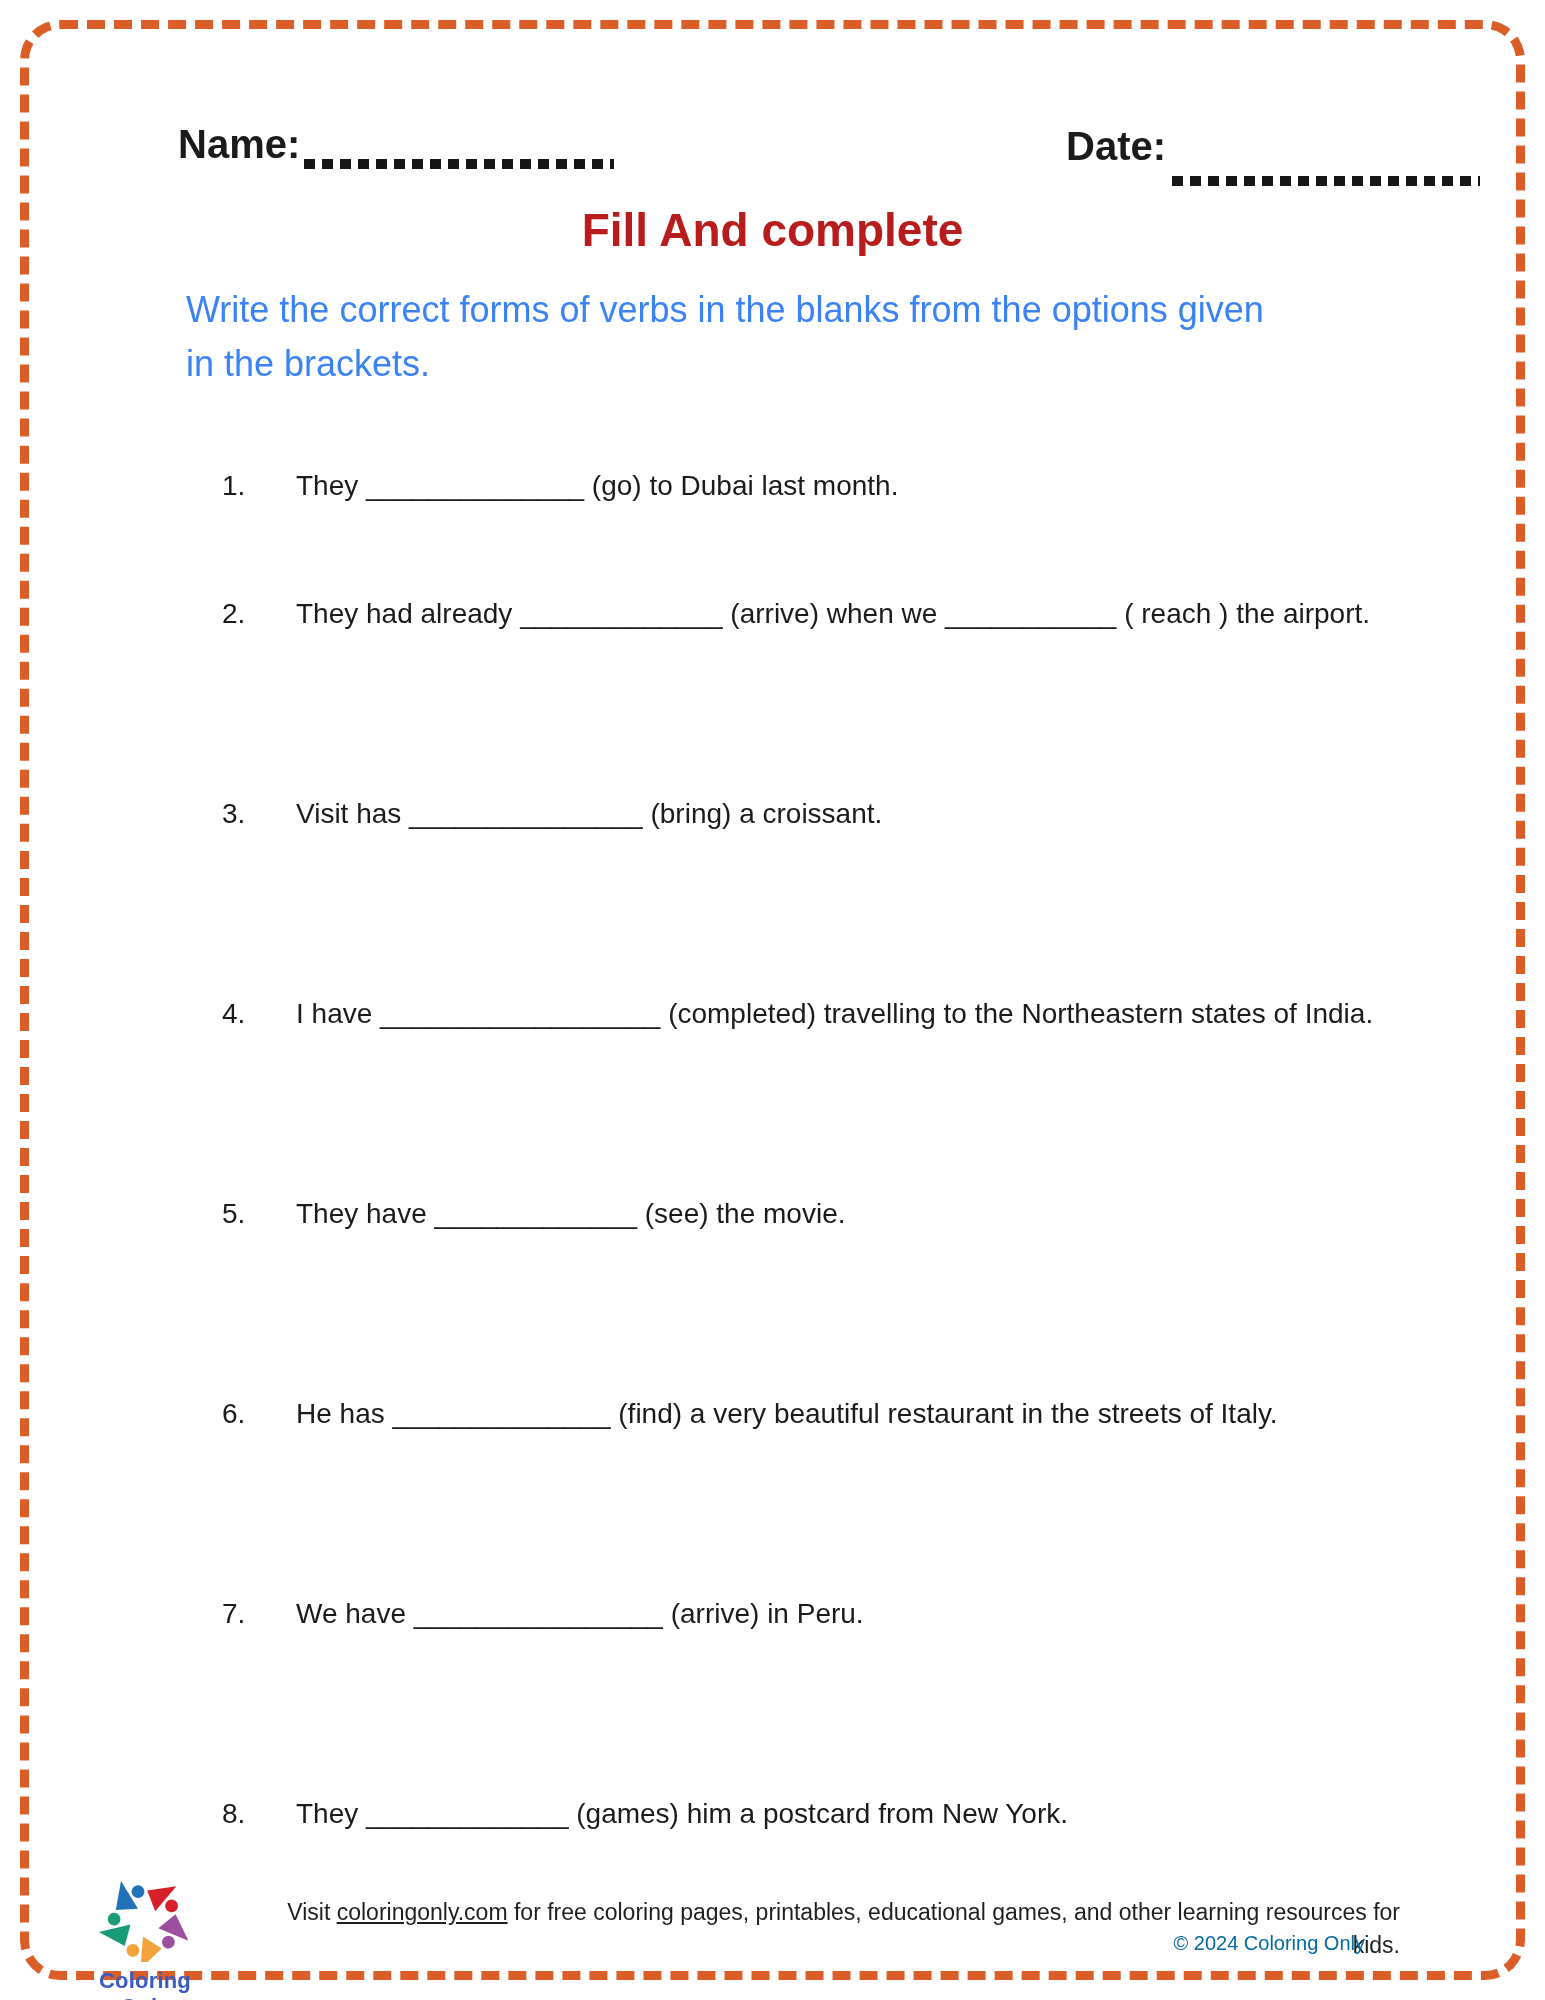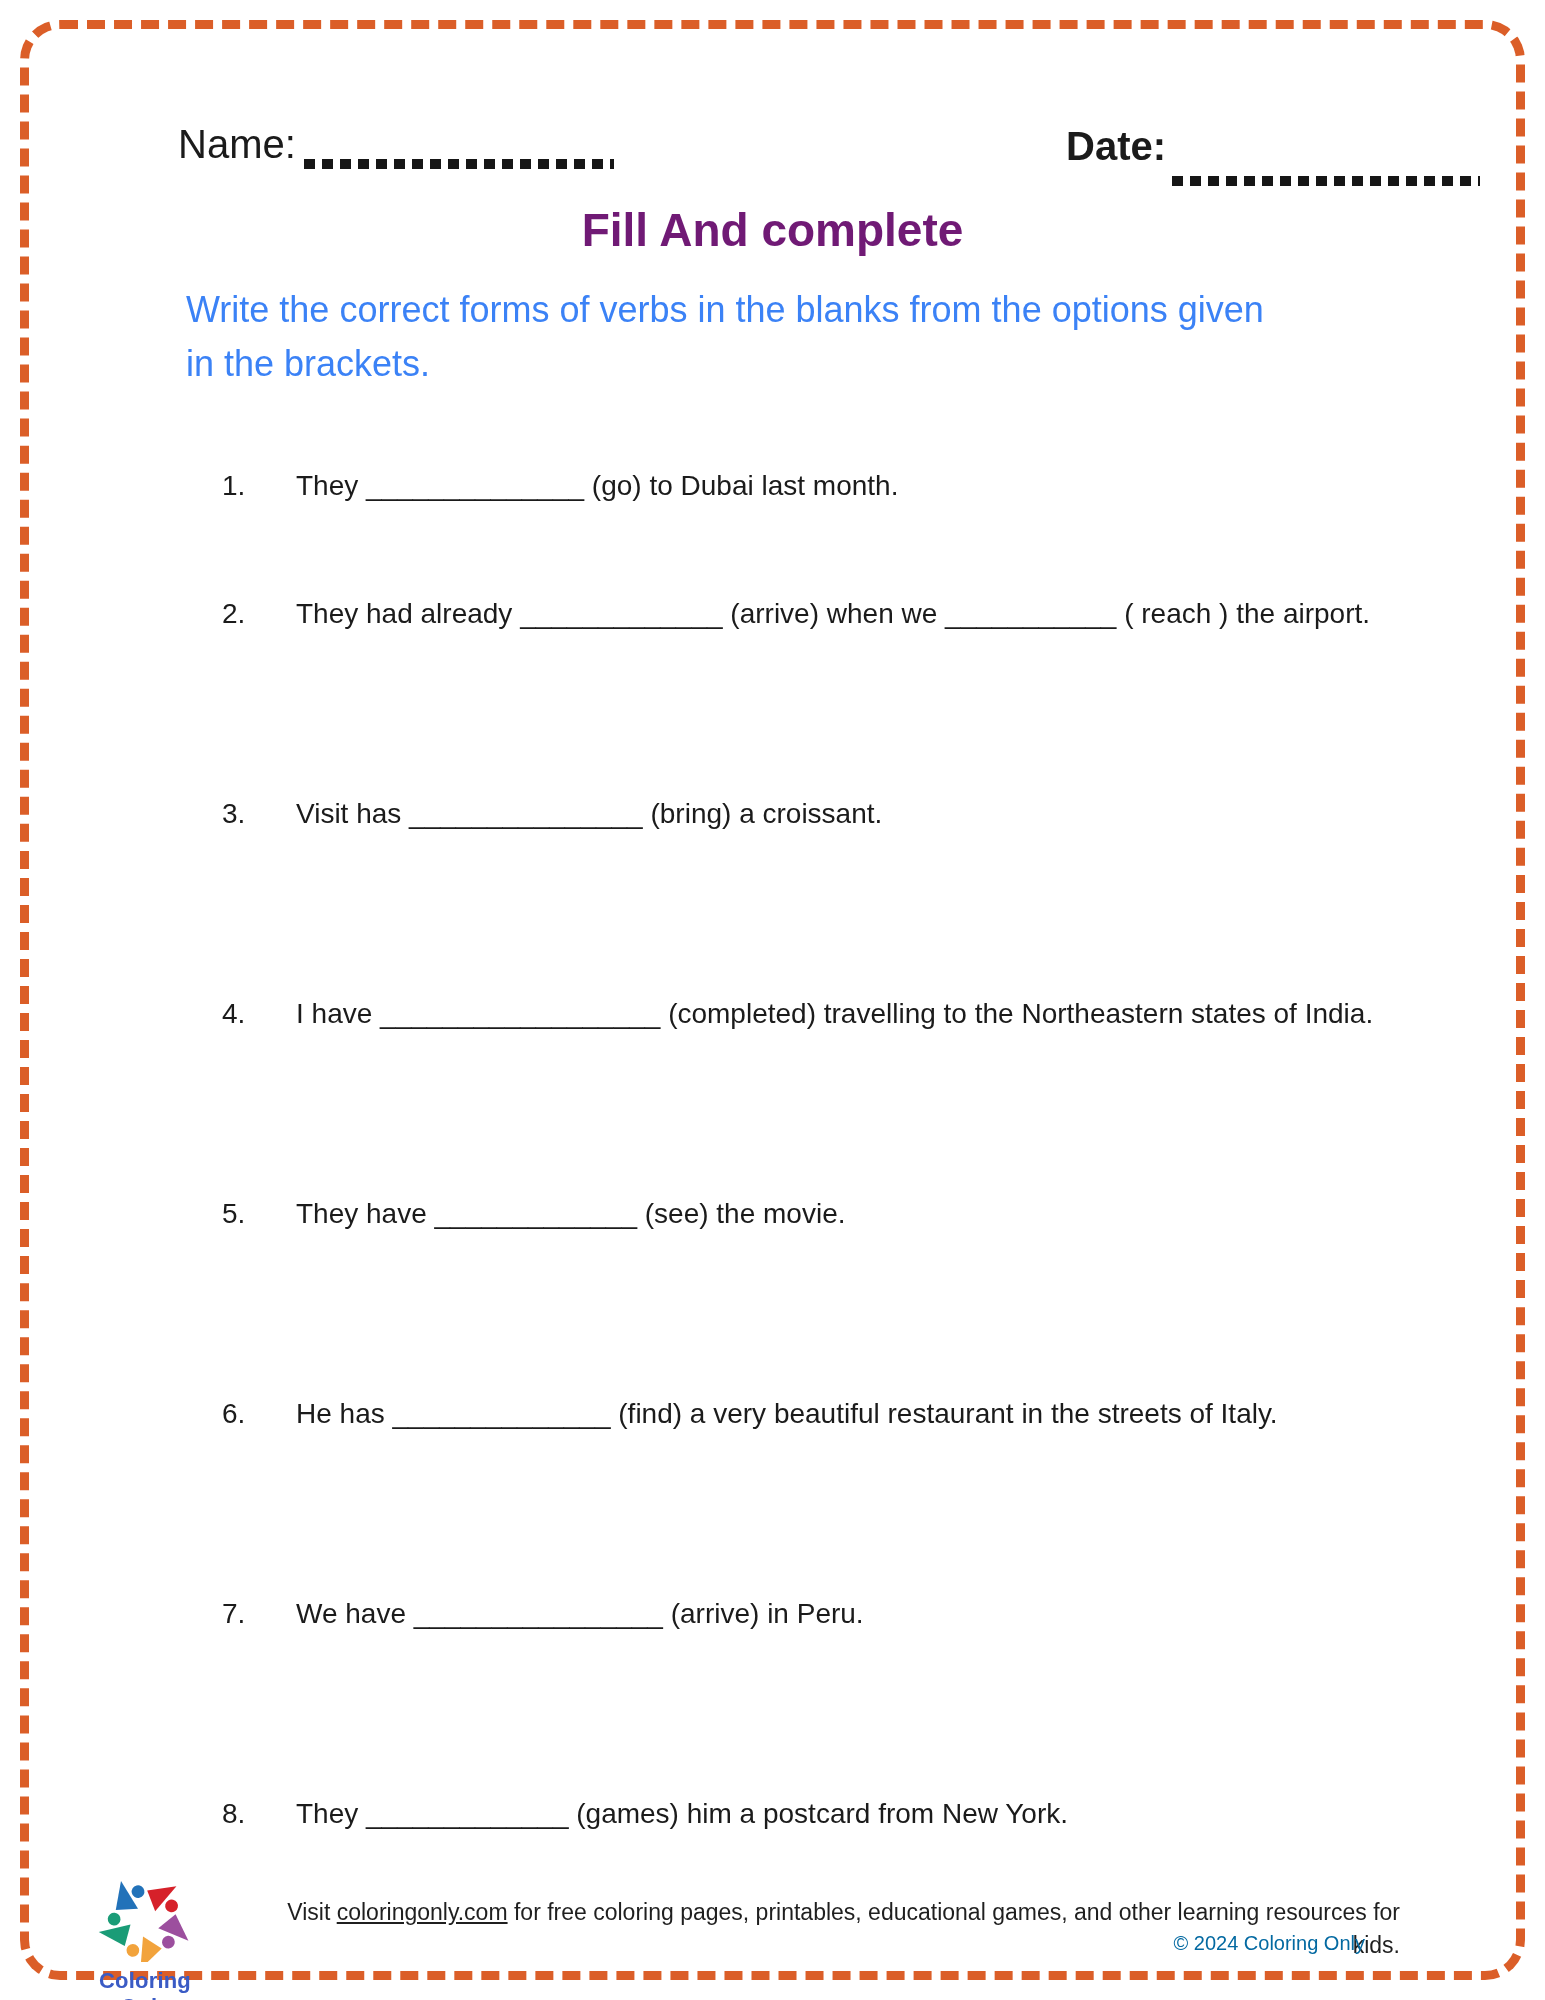--- a/index.html
+++ b/index.html
@@ -9,28 +9,28 @@
     font-family:"Liberation Sans", sans-serif;
     color:#1b1b1b; overflow:hidden;
   }
   .border-frame {
     position:absolute; inset:20px;
     border:9px dashed #DB5E28;
     border-radius:40px;
     pointer-events:none;
   }
   
-  .name-label { position:absolute; left:178px; top:122px; font-size:40px; font-weight:normal; }
+  .name-label { position:absolute; left:178px; top:122px; font-size:40px; font-weight:bold; }
   .name-dotted { position:absolute; left:304px; top:159px; width:310px; height:10px;
     background:repeating-linear-gradient(90deg,#161616 0 11px,transparent 11px 18px); }
   .date-label { position:absolute; left:1066px; top:124px; font-size:40px; font-weight:bold; }
   .date-dotted { position:absolute; left:1172px; top:176px; width:308px; height:10px;
     background:repeating-linear-gradient(90deg,#161616 0 11px,transparent 11px 18px); }
   .page-title { position:absolute; left:0; top:203px; width:100%; text-align:center;
-    font-size:46px; font-weight:bold; color:#701a75; }
+    font-size:46px; font-weight:bold; color:#b91c1c; }
   .instructions { position:absolute; left:186px; top:283px; width:1090px;
     font-size:36px; line-height:1.5; color:#3b82f6; }
   
   .questions { position:absolute; left:222px; top:466px; width:1230px; }
   .question { display:flex; font-size:28px; line-height:40px; margin-bottom:160px; }
   .question:first-child { margin-bottom:88px; }
   .q-num { min-width:44px; margin-right:18px; }
   .q-text { flex:1; white-space:nowrap;margin-left:12px; }
   
   .logo { position:absolute; left:72px; top:1878px; width:146px; text-align:center; }

